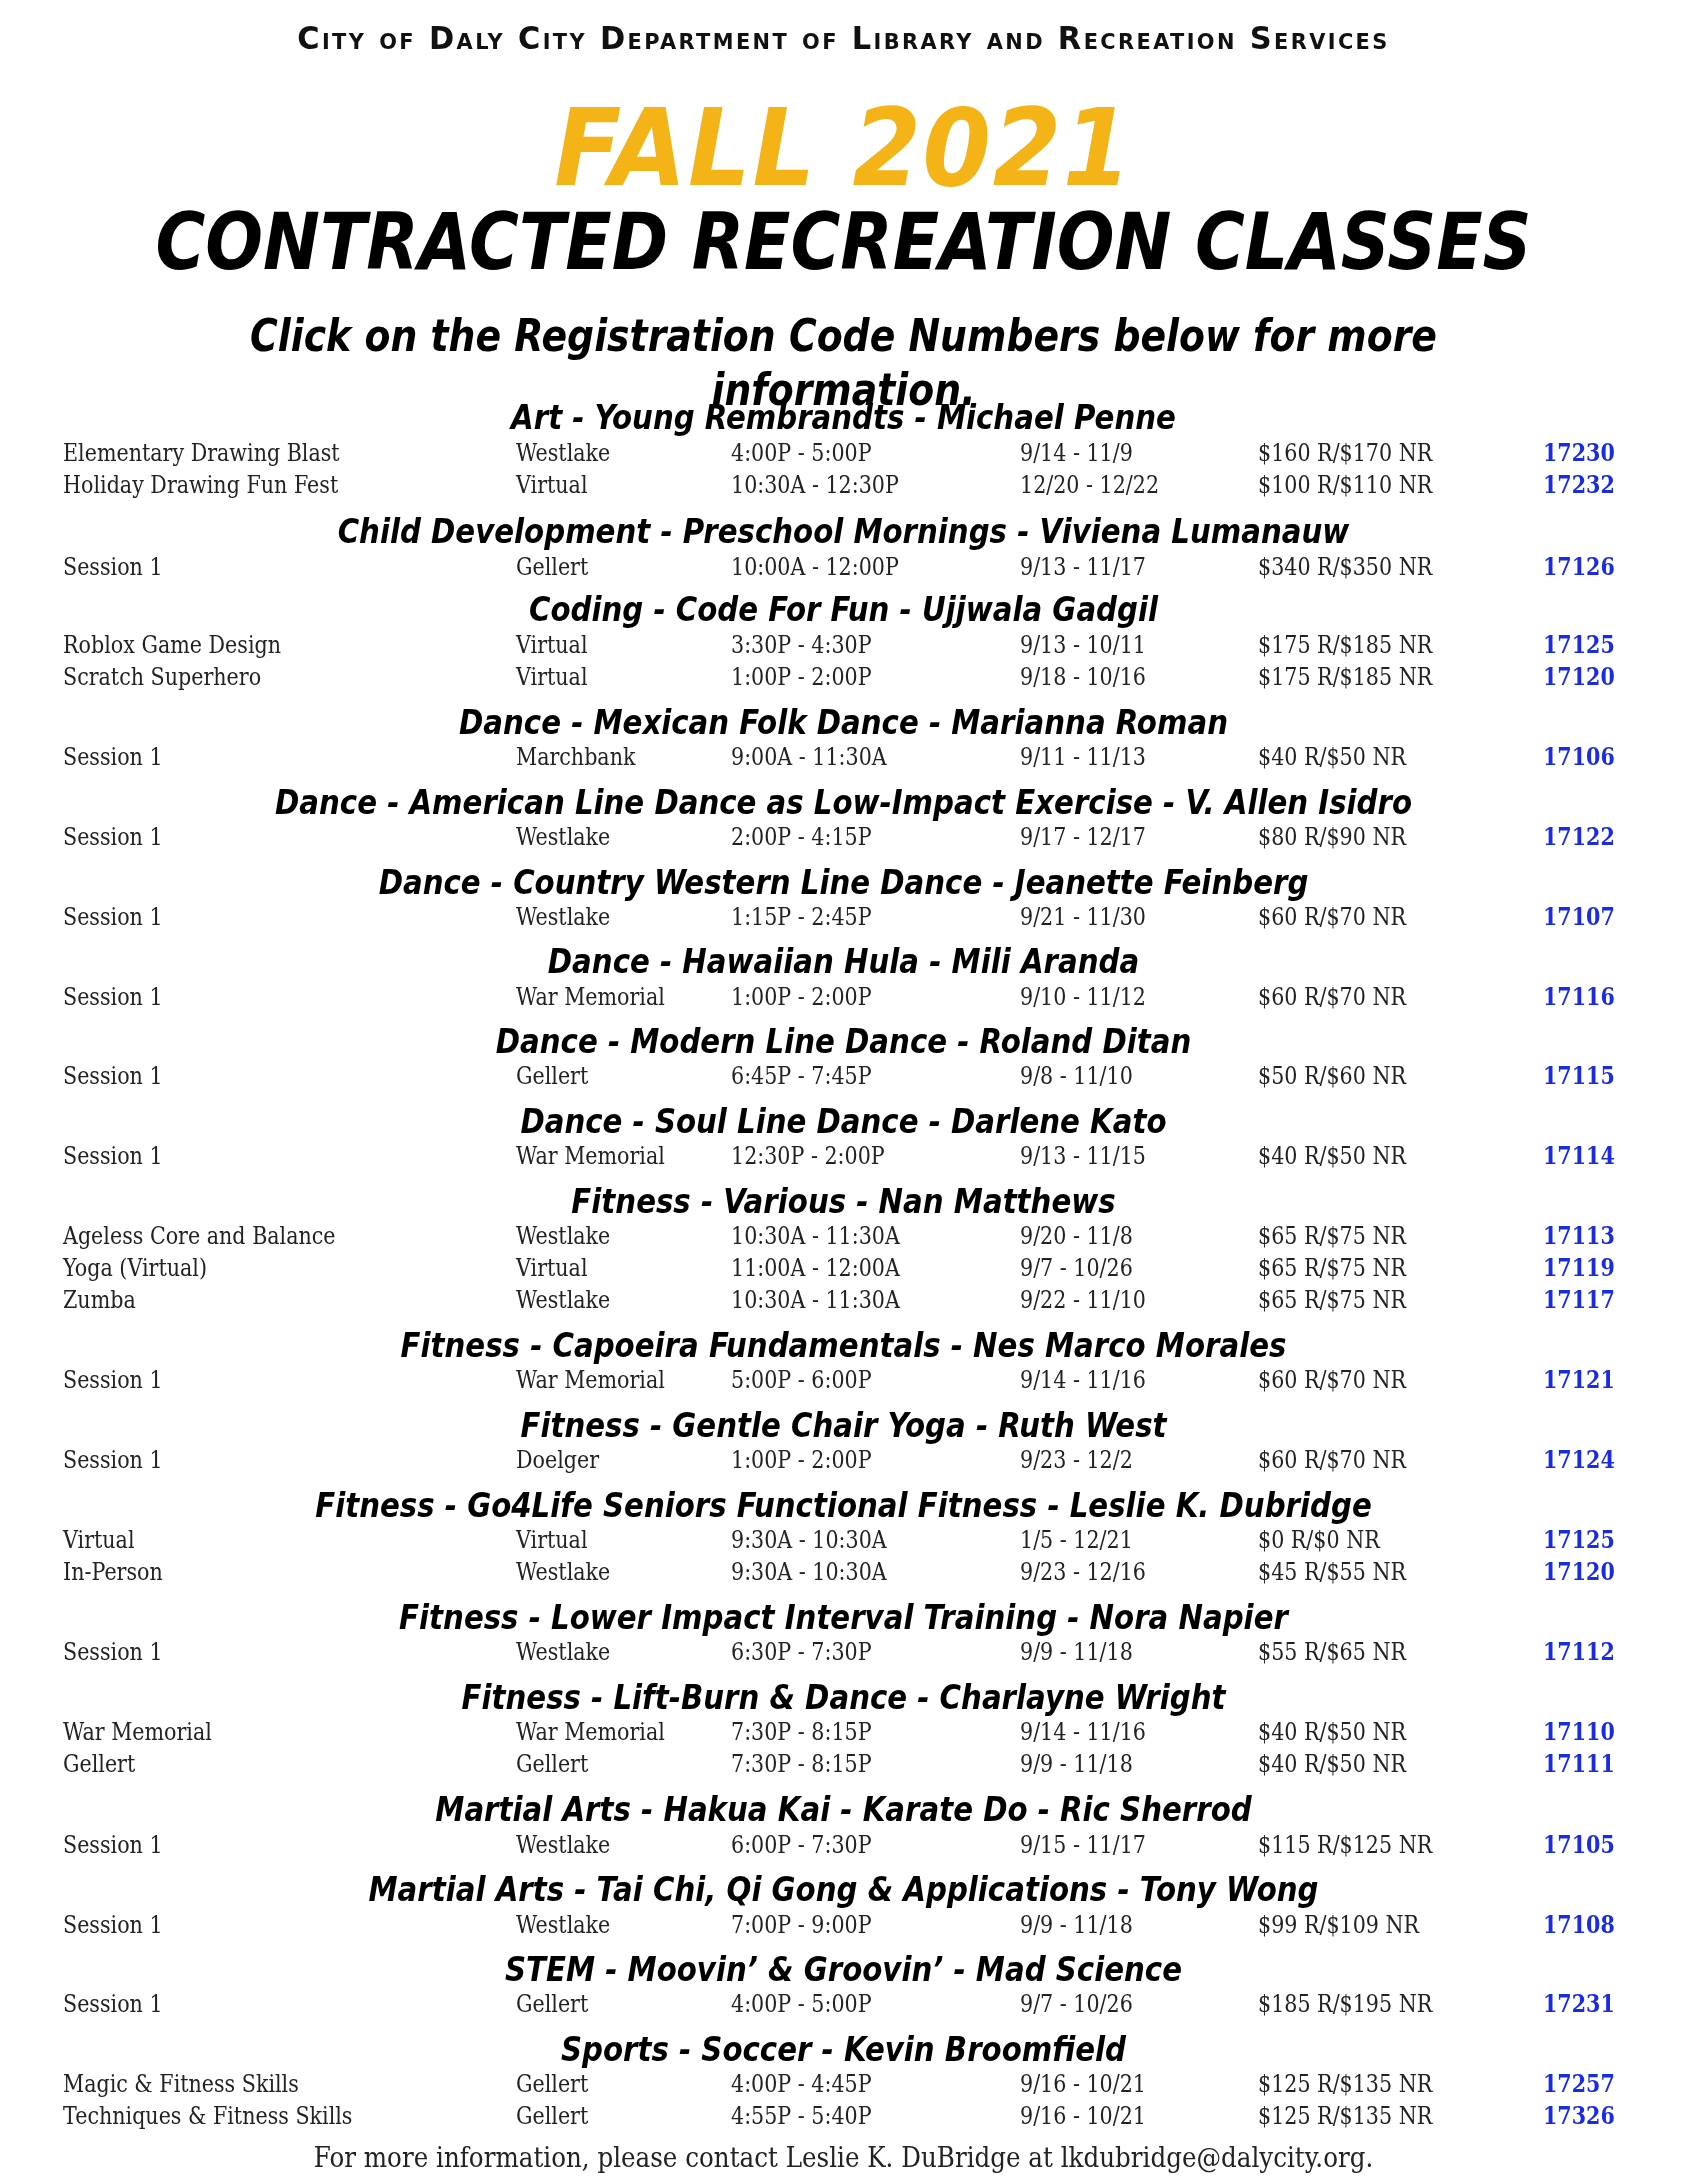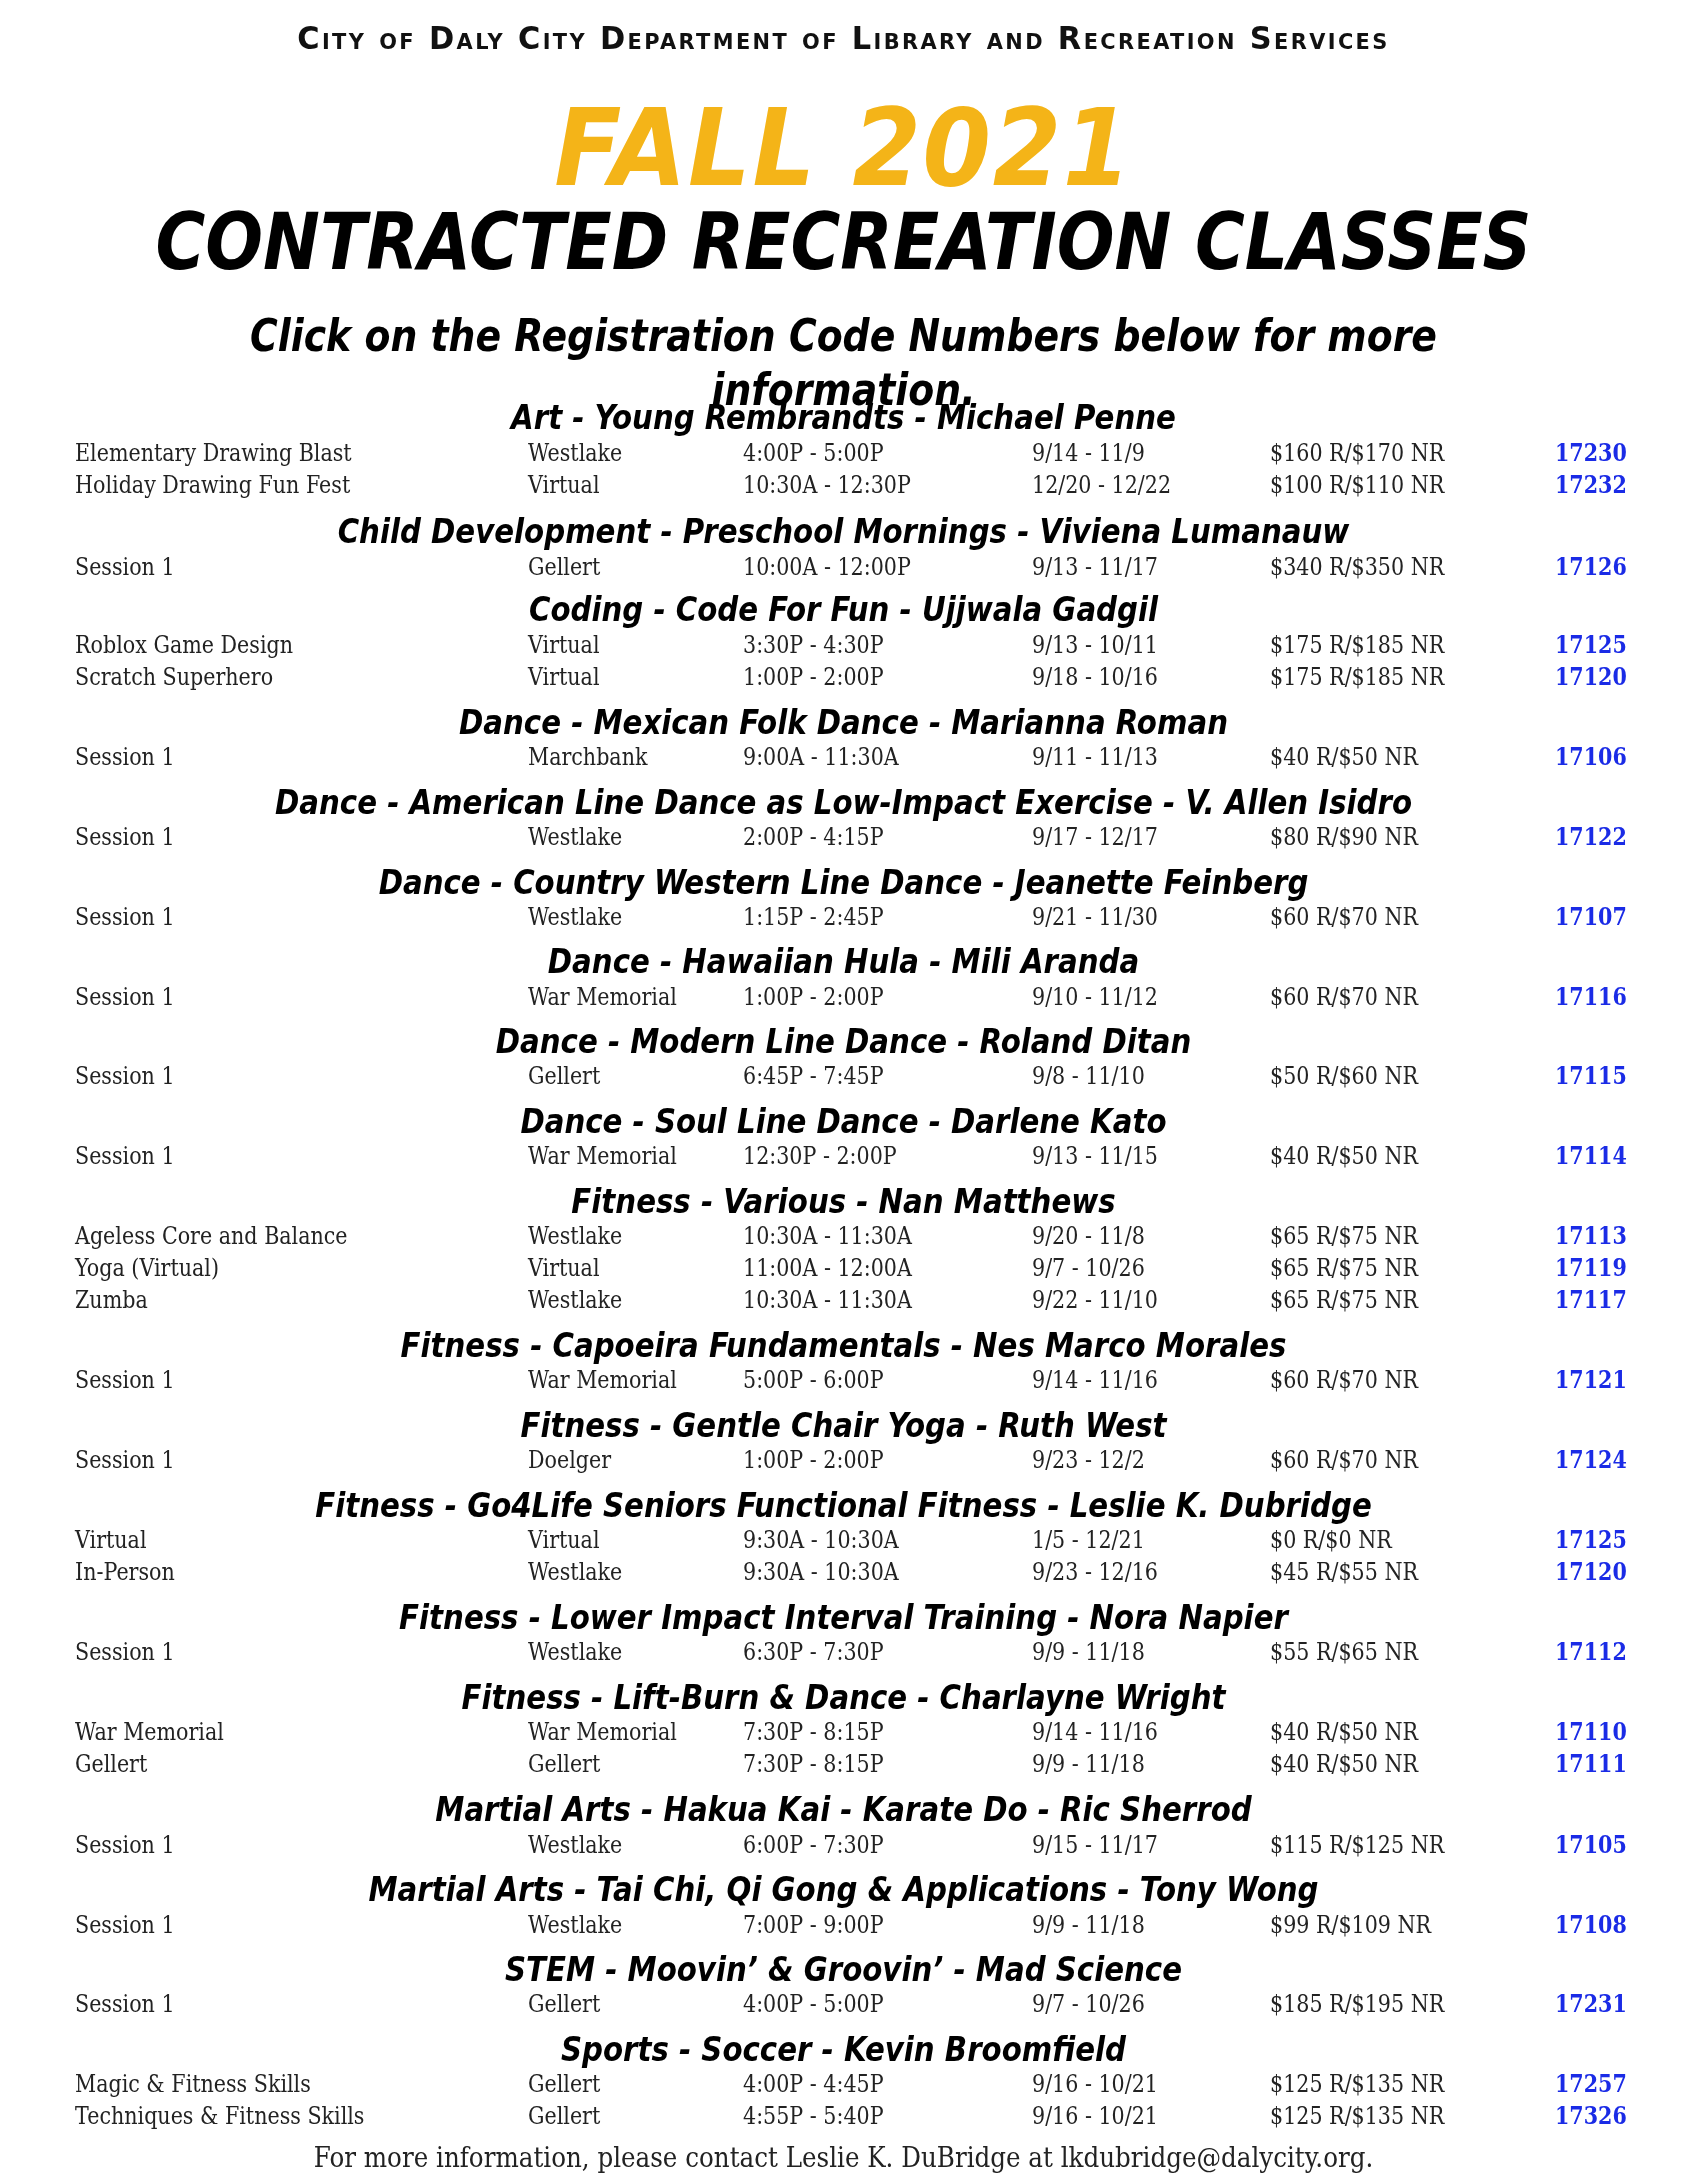--- a/index.html
+++ b/index.html
@@ -28,21 +28,21 @@
       font-family: "DejaVu Sans", sans-serif; font-weight: bold; font-style: italic;
       font-size: 45px; line-height: 54px; color: #000;
       transform: scaleX(0.84);
     }
     .section-head {
       left: 0; width: 1687px; text-align: center;
       font-family: "DejaVu Sans", sans-serif; font-weight: bold; font-style: italic;
       font-size: 34px; line-height: 40px; color: #000;
       transform: scaleX(0.86); white-space: nowrap;
     }
-    .row { left: 16px; width: 1397px; height: 30px; }
+    .row { left: 4px; width: 1397px; height: 30px; }
     .cell {
       position: absolute; top: 0;
       font-family: "DejaVu Serif", serif; font-size: 24px; line-height: 30px;
       color: #222; white-space: nowrap;
       transform: scaleX(0.86); transform-origin: left center;
     }
     .c-name { left: 59px; }
     .c-loc { left: 512px; }
     .c-time { left: 727px; }
     .c-date { left: 1016px; }

